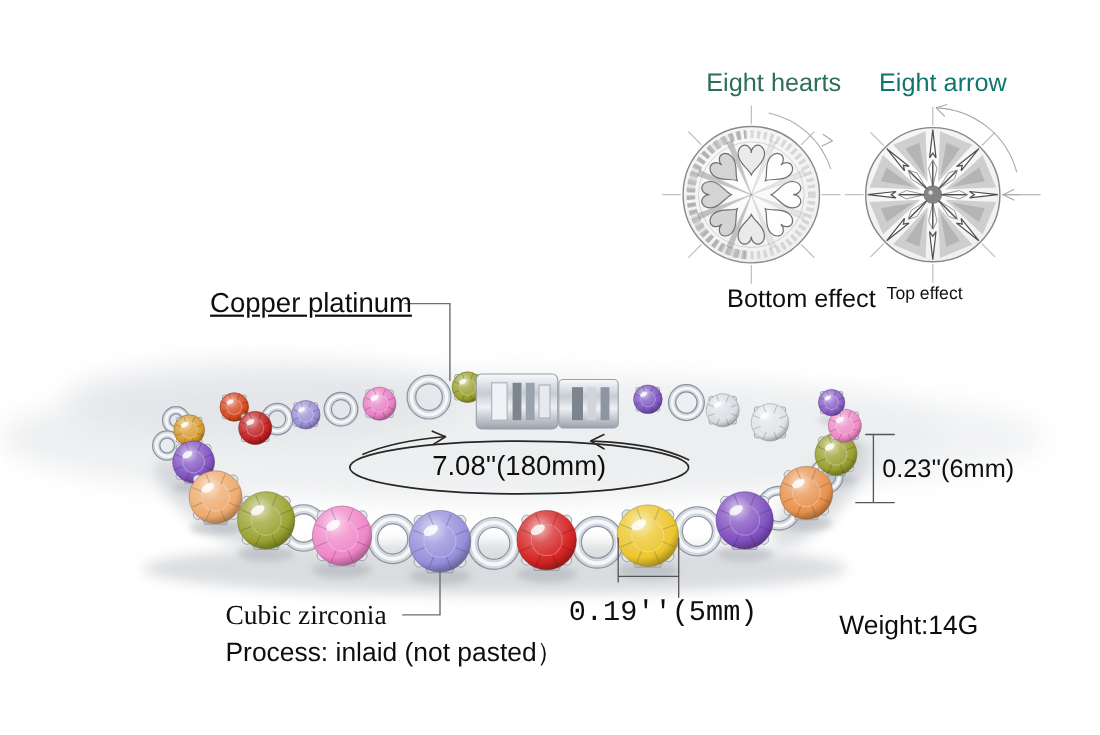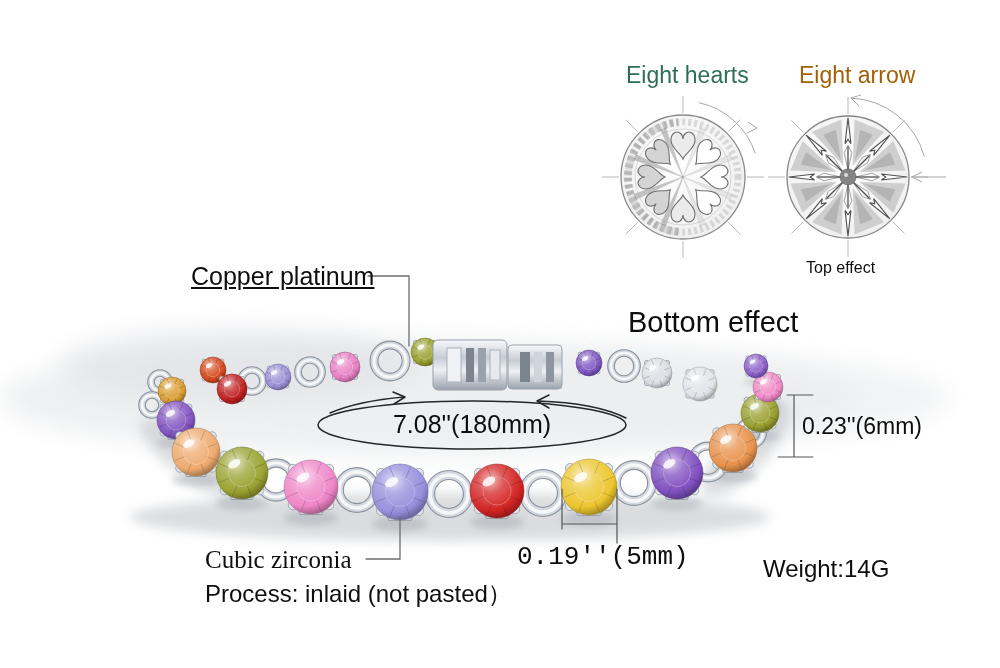--- a/index.html
+++ b/index.html
@@ -2,21 +2,21 @@
 <html><head>
 <meta charset="utf-8">
 <style>
   html,body{margin:0;padding:0;background:#fff;}
   .stage{position:relative;width:1000px;height:668px;background:#ffffff;overflow:hidden;
          font-family:"Liberation Sans", sans-serif;}
   .stage svg{position:absolute;left:0;top:0;}
   .lbl{position:absolute;color:#0e0e0e;white-space:nowrap;line-height:1.1;}
   .lbl-hearts  {left:626px;top:63px;font-size:23px;}
   .lbl-arrow   {left:799px;top:63px;font-size:23px;}
-  .lbl-bottom  {left:628px;top:259px;font-size:29px;margin-top:48px;}
+  .lbl-bottom  {left:661px;top:259px;font-size:23px;}
   .lbl-top     {left:806px;top:259px;font-size:16px;text-align:right;}
   .lbl-material{left:191px;top:263px;font-size:25px;text-decoration:underline;}
   .lbl-length  {left:472px;top:411px;font-size:25px;transform:translateX(-50%);}
   .lbl-height  {left:802px;top:414px;font-size:23px;}
   .lbl-size    {left:517px;top:543px;font-size:26px;font-family:Liberation Mono, monospace;}
   .lbl-stone   {left:205px;top:546px;font-size:25px;font-family:Liberation Serif, serif;}
   .lbl-process {left:205px;top:581px;font-size:24px;}
   .lbl-weight  {left:763px;top:556px;font-size:24px;}
 </style>
 </head>
@@ -768,22 +768,22 @@
         <line x1="848" y1="169.68" x2="848" y2="146.5" stroke="#4f4f4f" stroke-width="1.3"></line>
         <path d="M848,117.83 L845.0759248308161,143.57766787902193 L848,139.18 L850.9240751691839,143.57766787902193 Z" fill="#ffffff" stroke="#4f4f4f" stroke-width="1.1"></path>
         <path d="M853.1760216382855,171.82397836171447 L862.3419601559364,157.25998533725127 L870.4294270992373,154.5705729007627 L867.7400146627488,162.65803984406364 Z" fill="#fafafa" stroke="#8a8a8a" stroke-width="0.8"></path>
         <line x1="853.1760216382855" y1="171.82397836171447" x2="869.5667568261897" y2="155.4332431738103" stroke="#4f4f4f" stroke-width="1.3"></line>
         <path d="M889.839508242808,135.16049175719198 L869.5655243049833,151.29920893335827 L874.7427784644752,150.25722153552476 L873.7007910666417,155.4344756950166 Z" fill="#ffffff" stroke="#4f4f4f" stroke-width="1.1"></path>
         <circle cx="848" cy="177" r="8.5" fill="#6e6e6e" opacity="0.85"></circle>
         <circle cx="846" cy="175" r="2" fill="#ffffff" opacity="0.7"></circle>
       </g>
   </svg>
 
-  <div class="lbl lbl-hearts" style="color: rgb(44, 110, 90);">Eight hearts</div>
-  <div class="lbl lbl-arrow" style="color: #a16207;">Eight arrow</div>
+  <div class="lbl lbl-hearts" style="color: rgb(44, 110, 90); margin-left: 16px;">Eight hearts</div>
+  <div class="lbl lbl-arrow" style="color: #0f766e;">Eight arrow</div>
   <div class="lbl lbl-bottom">Bottom effect</div>
   <div class="lbl lbl-top">Top effect</div>
   <div class="lbl lbl-material">Copper platinum</div>
   <div class="lbl lbl-length">7.08''(180mm)</div>
   <div class="lbl lbl-height">0.23''(6mm)</div>
   <div class="lbl lbl-size">0.19''(5mm)</div>
   <div class="lbl lbl-stone">Cubic zirconia</div>
   <div class="lbl lbl-process">Process: inlaid (not pasted）</div>
   <div class="lbl lbl-weight">Weight:14G</div>
 </div>

